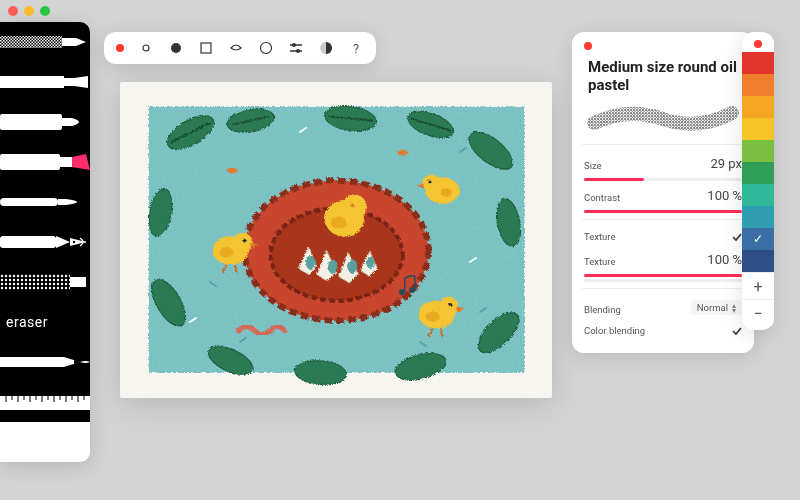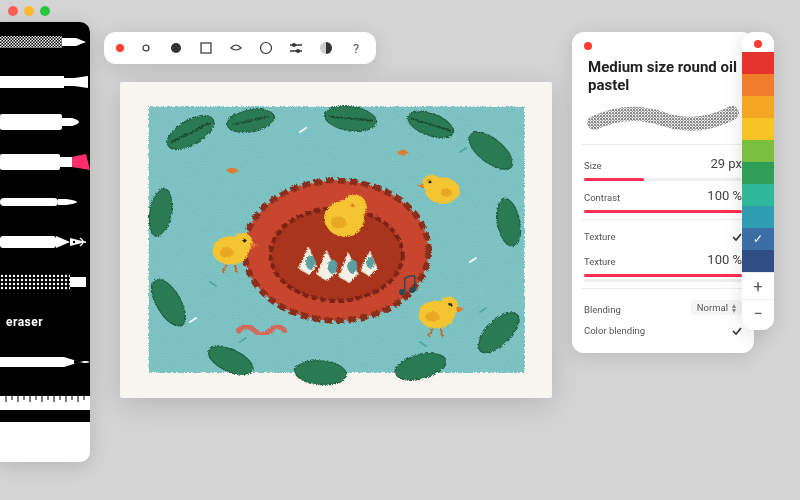--- a/index.html
+++ b/index.html
@@ -3,21 +3,21 @@
 <meta charset="utf-8">
 <style>
 html,body{margin:0;padding:0;width:800px;height:500px;background:#d4d4d4;font-family:-apple-system,BlinkMacSystemFont,"Segoe UI",Roboto,sans-serif;font-size:11px;color:#333;overflow:hidden}
 .traffic{display:flex;gap:6px;padding:6px 8px}
 .traffic span{width:10px;height:10px;border-radius:50%}
 .tl-close{background:#ff5f57}.tl-min{background:#ffbd2e}.tl-max{background:#28c940}
 
 
 .tools{position:absolute;left:0;top:22px;width:90px;height:440px;background:#fff;border-radius:0 10px 10px 0;box-shadow:0 4px 20px rgba(0,0,0,.15);overflow:hidden}
 .tool{width:100%;height:40px;display:flex;align-items:center;justify-content:center;cursor:pointer;background:#000}
-.tool.eraser{color:#fff;font-weight:700;text-transform:lowercase;font-size:12px;letter-spacing:.5px;justify-content:flex-start;padding-left:6px}
+.tool.eraser{color:#fff;font-weight:400;text-transform:lowercase;font-size:14px;letter-spacing:.5px;justify-content:flex-start;padding-left:6px}
 .tool svg{display:block}
 
 
 .options{position:absolute;left:104px;top:32px;background:#fff;border-radius:12px;box-shadow:0 4px 20px rgba(0,0,0,.12);display:flex;align-items:center;padding:8px 12px;gap:14px}
 .options .dot{width:8px;height:8px}
 .options .opt{width:16px;height:16px;display:flex;align-items:center;justify-content:center;cursor:pointer}
 
 
 .canvas{position:absolute;left:120px;top:82px;width:432px;height:316px;background:#f7f5f0;border-radius:2px;box-shadow:0 6px 30px rgba(0,0,0,.15);overflow:hidden}
 .canvas svg{width:100%;height:100%;display:block}

